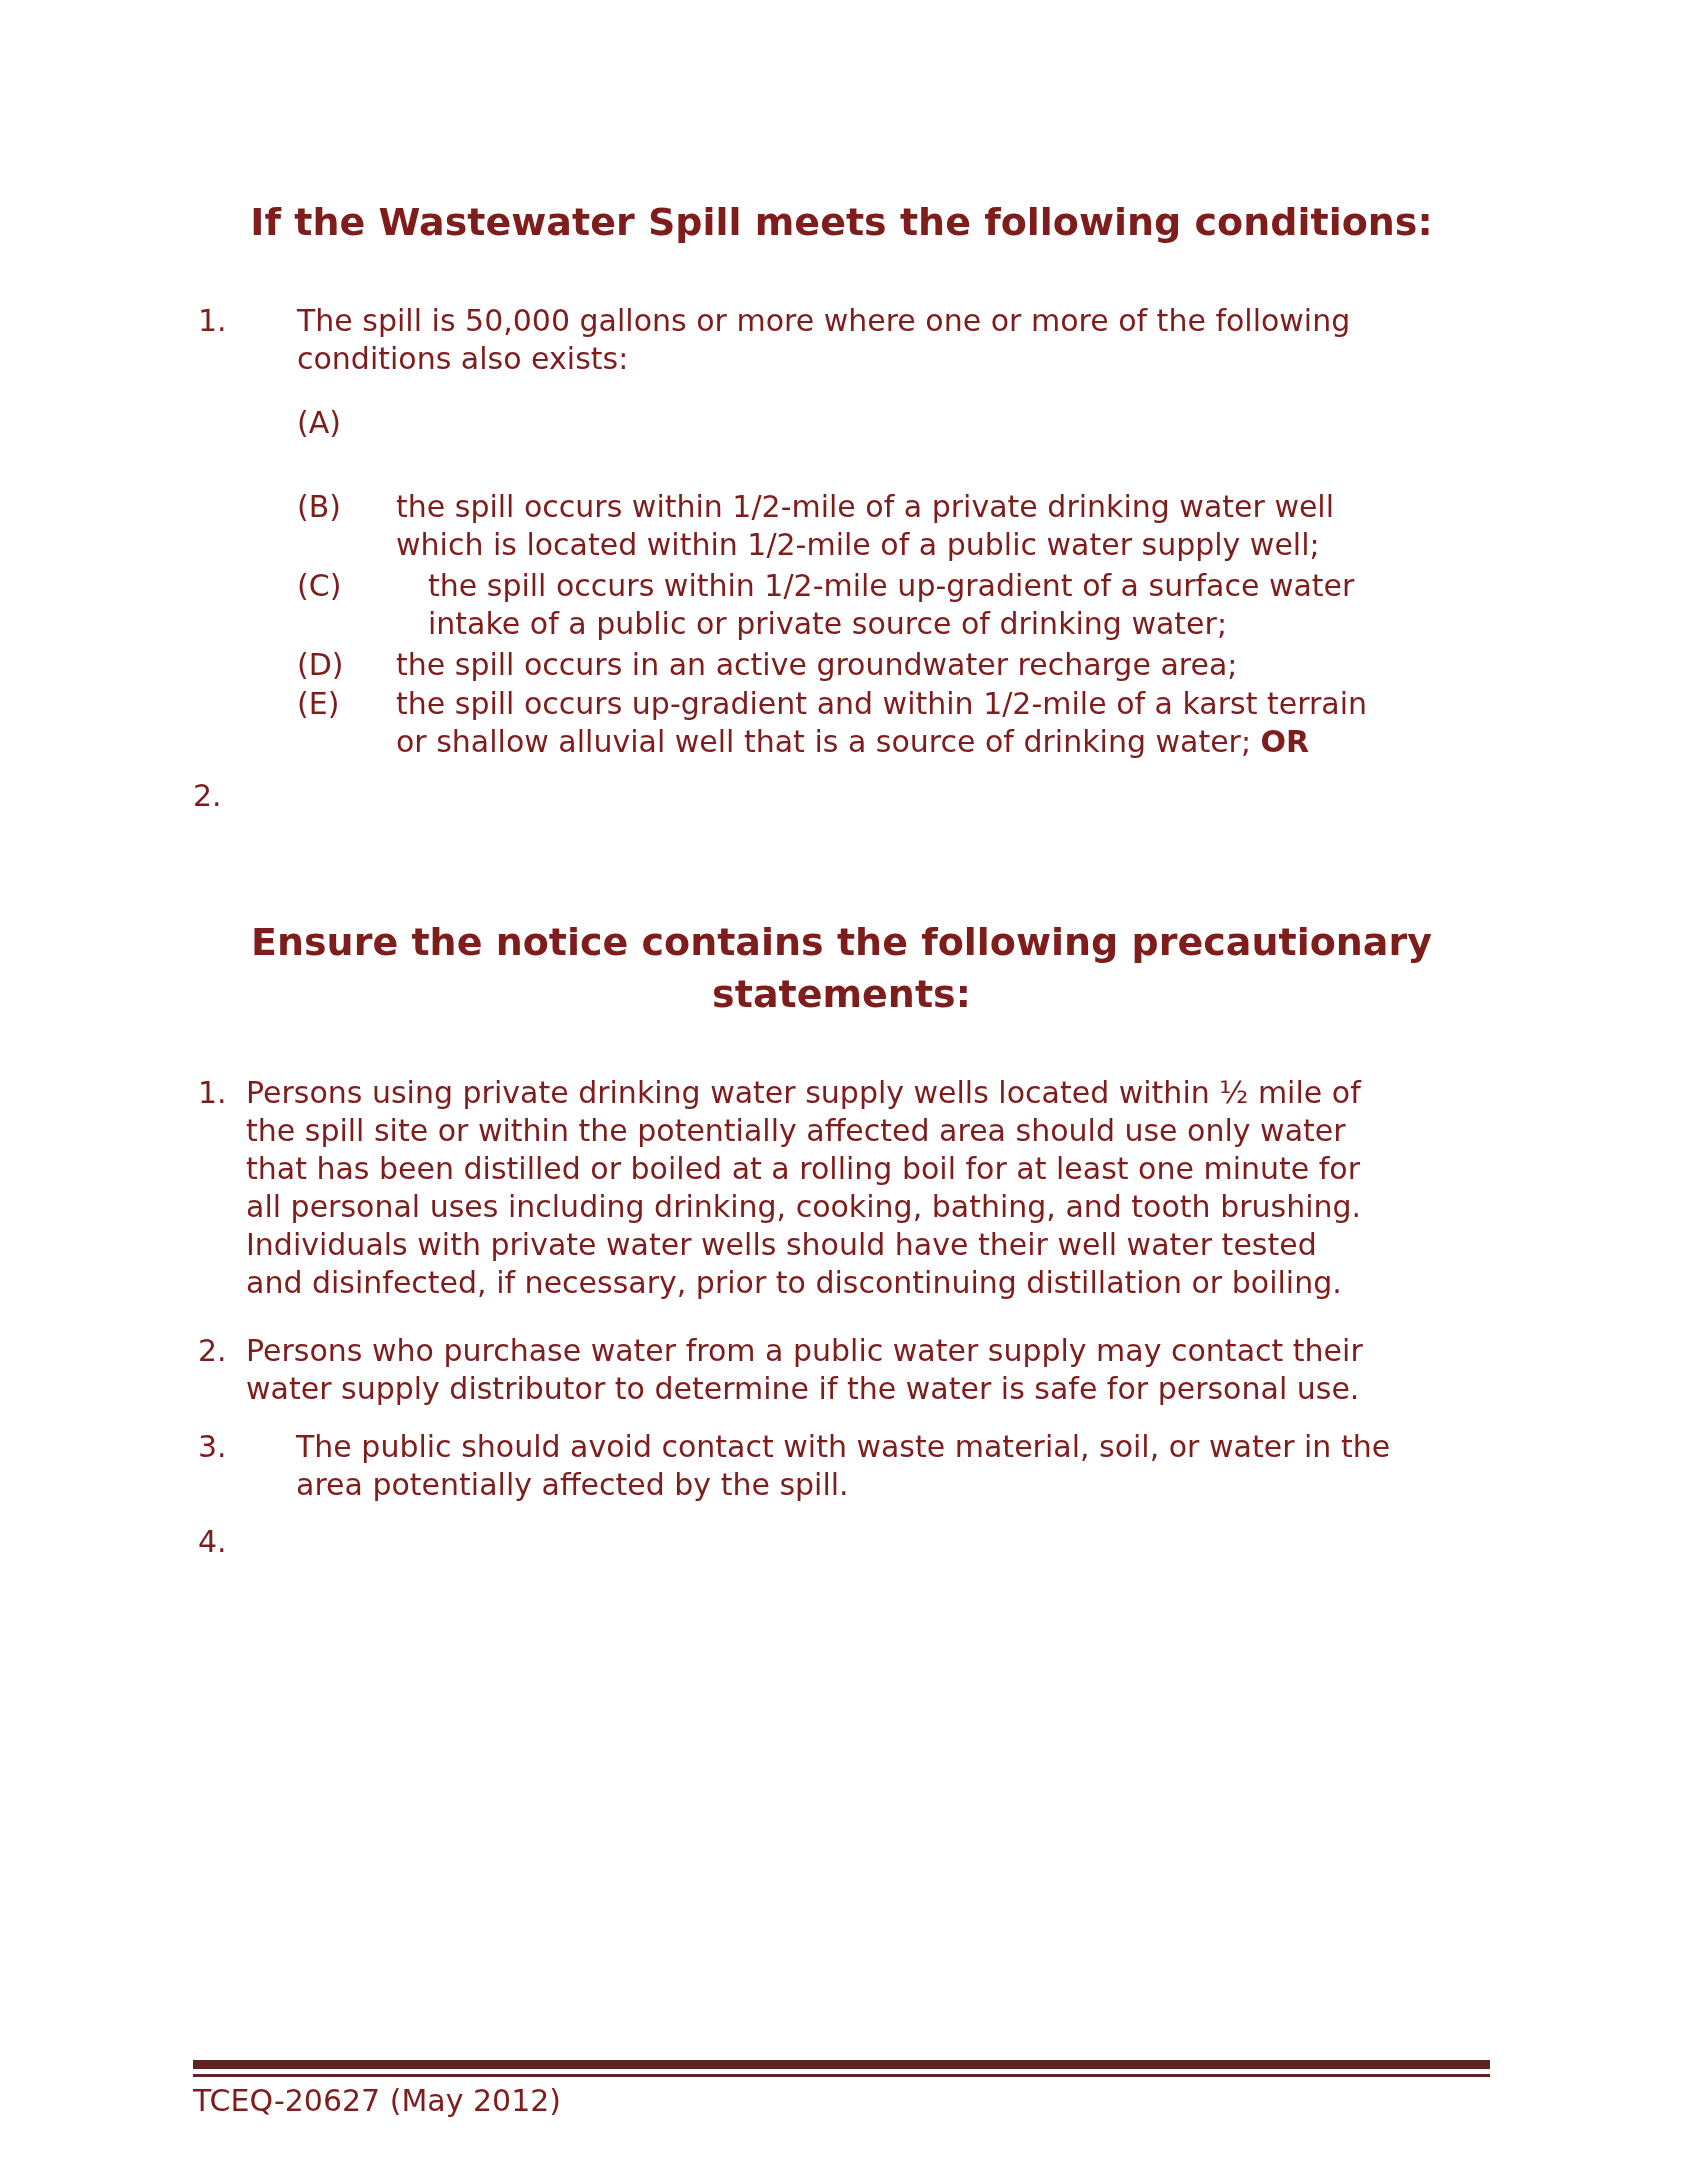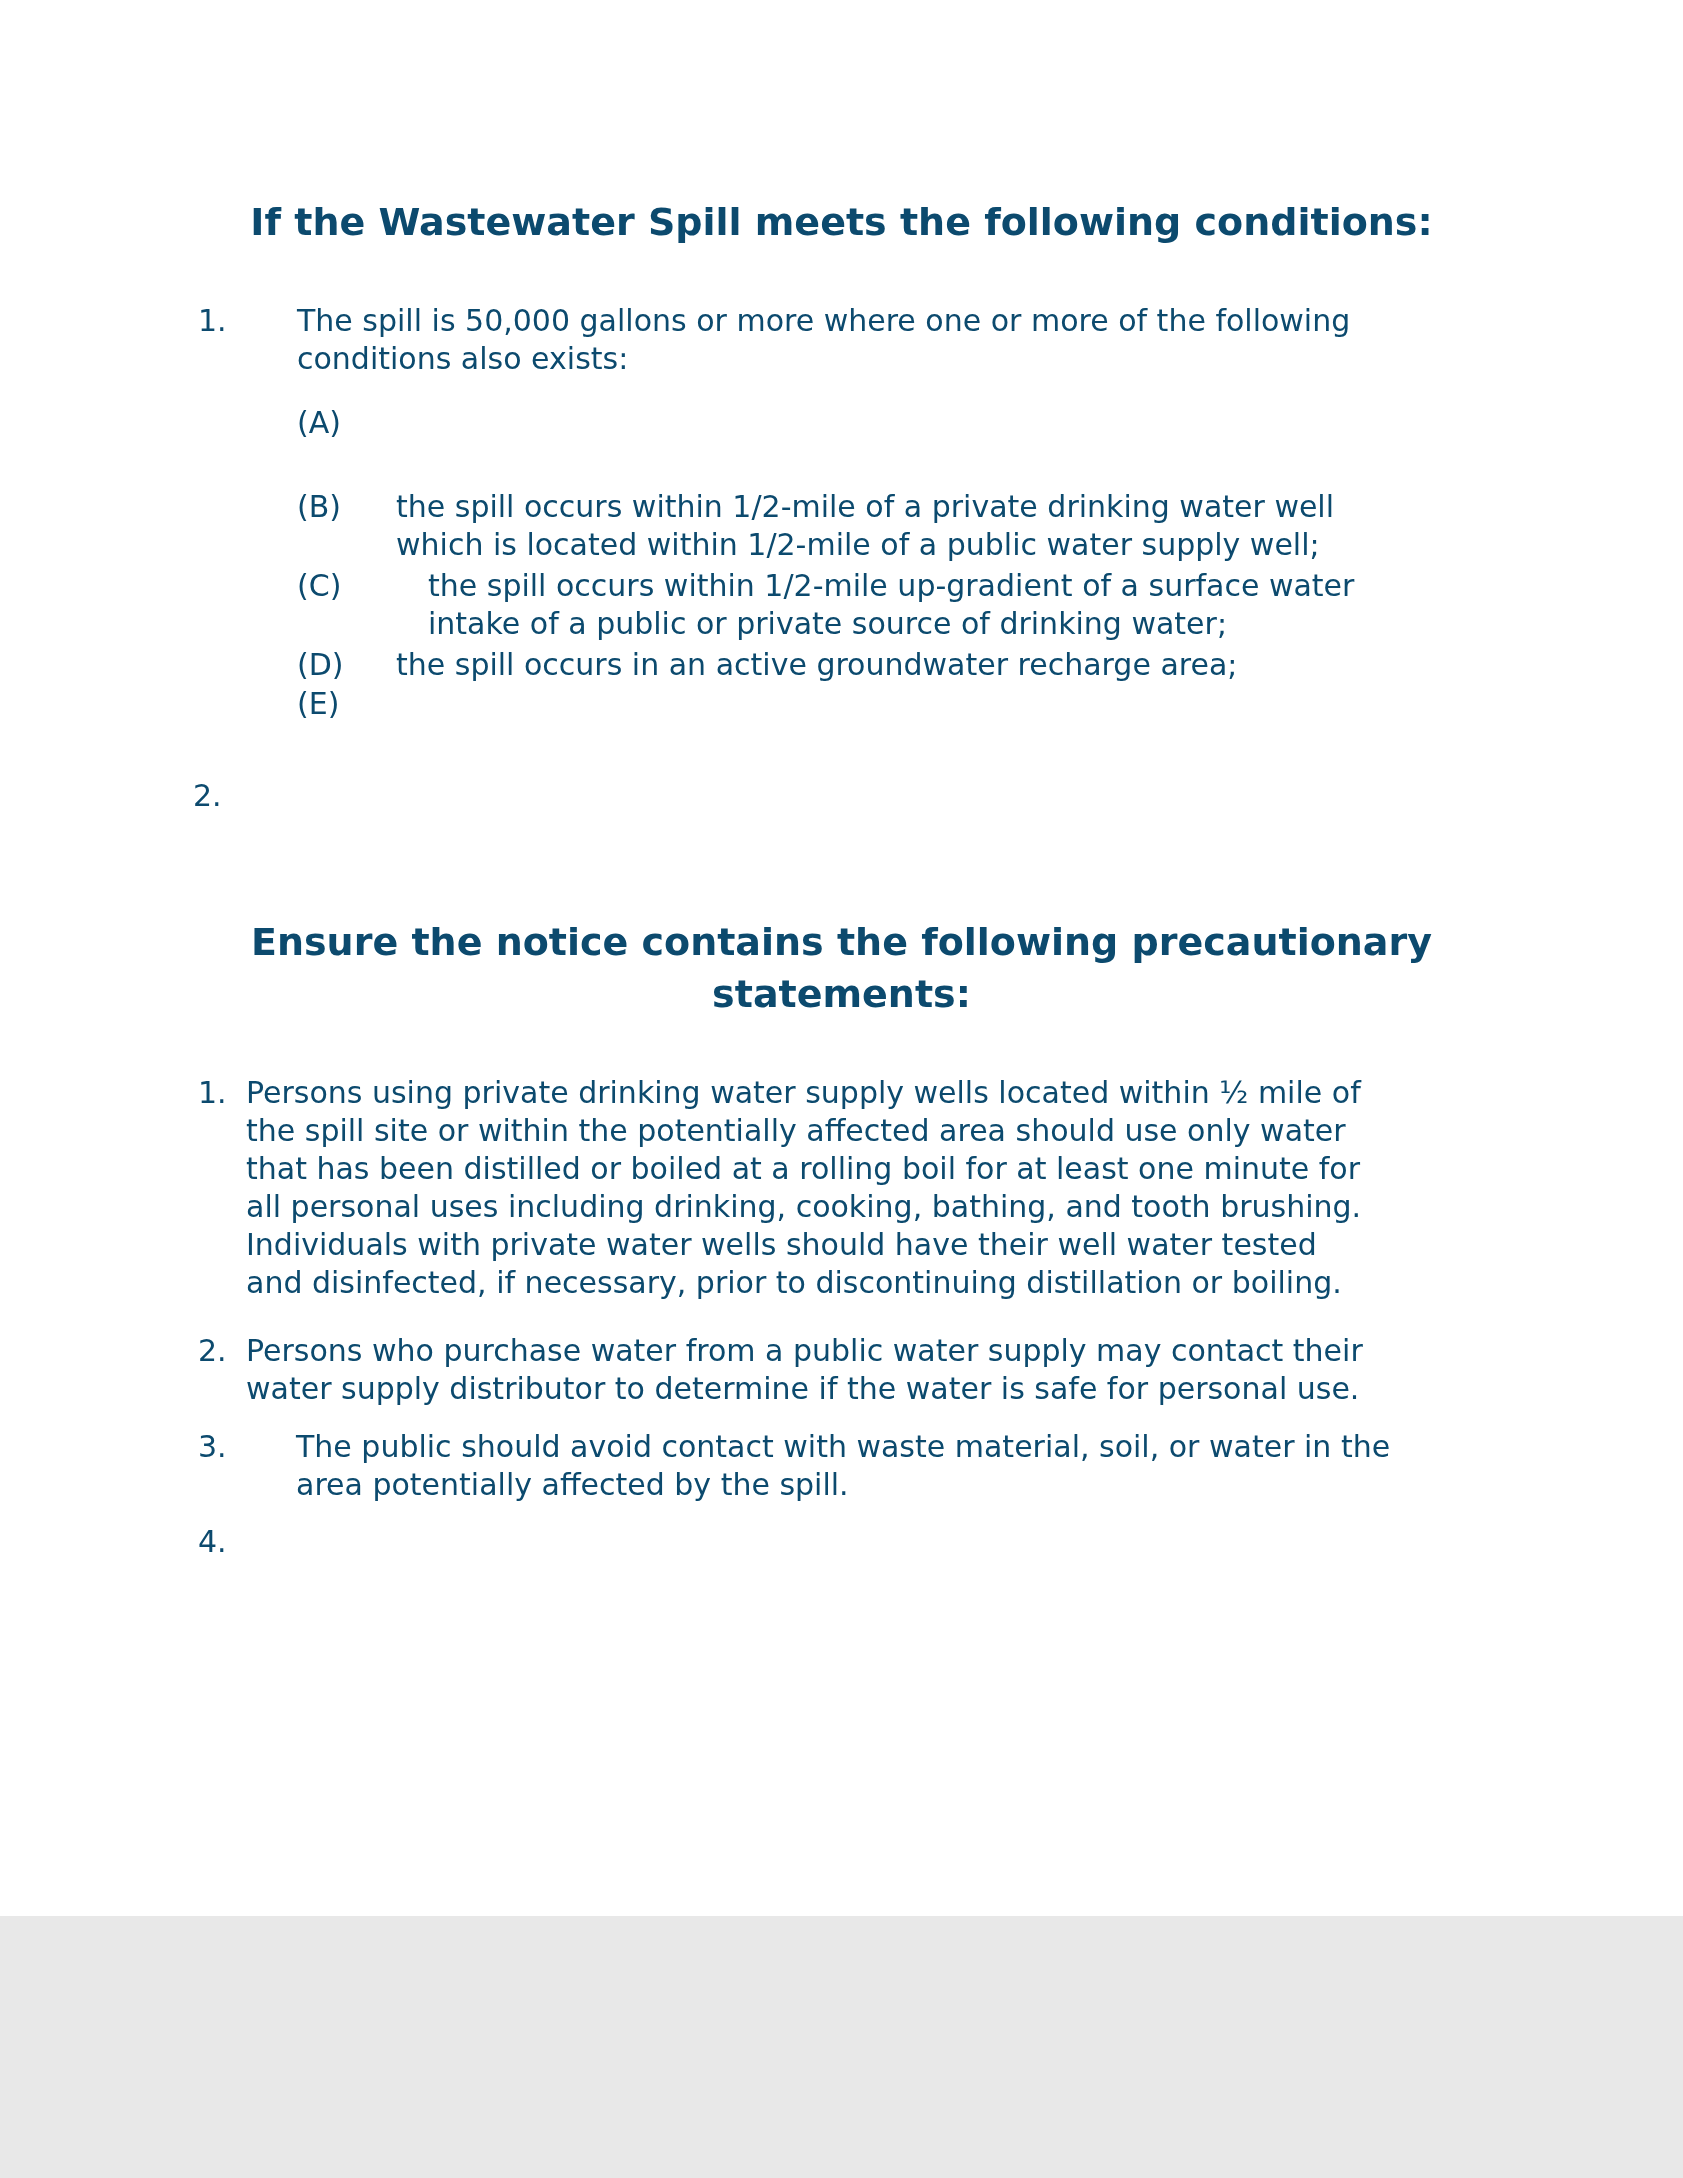--- a/index.html
+++ b/index.html
@@ -1,22 +1,22 @@
 <!DOCTYPE html>
 <html style="--rule-color: #5f2322;"><head>
 <meta charset="utf-8">
 <style>
   html, body { margin: 0; padding: 0; background: #e8e8e8; }
   .page {
     position: relative;
     width: 1683px;
-    height: 1916px;
+    height: 2178px;
     background: #ffffff;
     font-family: "DejaVu Sans", "Liberation Sans", sans-serif;
-    color: #0c4a6e;
+    color: #7f1d1d;
     overflow: hidden;
   }
   .abs { position: absolute; }
   .body-text {
     font-size: 30px;
     line-height: 38px;
     white-space: pre;
   }
   .heading {
     left: 193px;
@@ -60,20 +60,22 @@
 which is located within 1/2-mile of a public water supply well;</div>
 
   <div class="abs body-text num-col" style="left:297px; top:567px;">(C)</div>
   <div class="abs body-text" style="left:396px; top:567px;margin-left:32px;">the spill occurs within 1/2-mile up-gradient of a surface water
 intake of a public or private source of drinking water;</div>
 
   <div class="abs body-text num-col" style="left:297px; top:646px;">(D)</div>
   <div class="abs body-text" style="left:396px; top:646px;">the spill occurs in an active groundwater recharge area;</div>
 
   <div class="abs body-text num-col" style="left:297px; top:685px;">(E)</div>
+  <div class="abs body-text" style="left:396px; top:685px;"><span>the spill occurs up-gradient and within 1/2-mile of a karst terrain
+or shallow alluvial well that is a source of drinking water; </span><strong class="or">OR</strong></div>
 
   <div class="abs body-text num-col" style="left:193px; top:777px;">2.</div>
 
   <div class="abs heading" style="top:916px;">Ensure the notice contains the following precautionary
 statements:</div>
 
   <div class="abs body-text num-col" style="left:198px; top:1074px;">1.</div>
   <div class="abs body-text" style="left:246px; top:1074px;">Persons using private drinking water supply wells located within ½ mile of
 the spill site or within the potentially affected area should use only water
 that has been distilled or boiled at a rolling boil for at least one minute for

